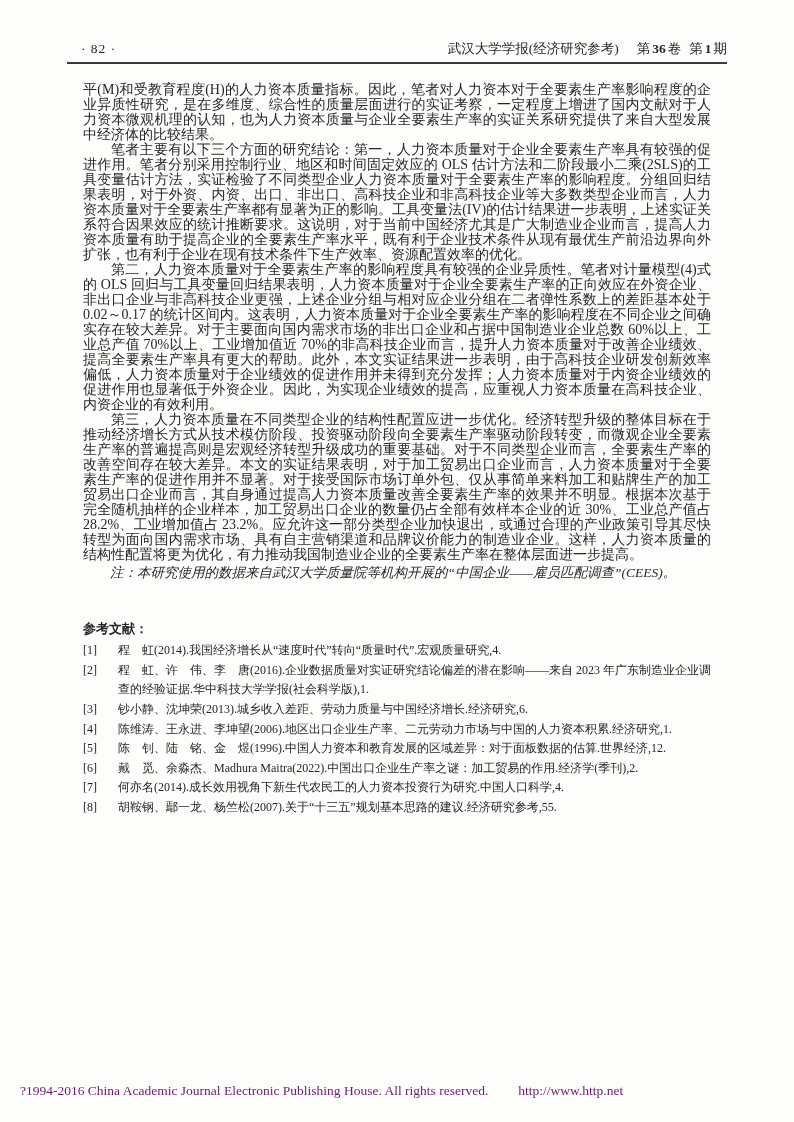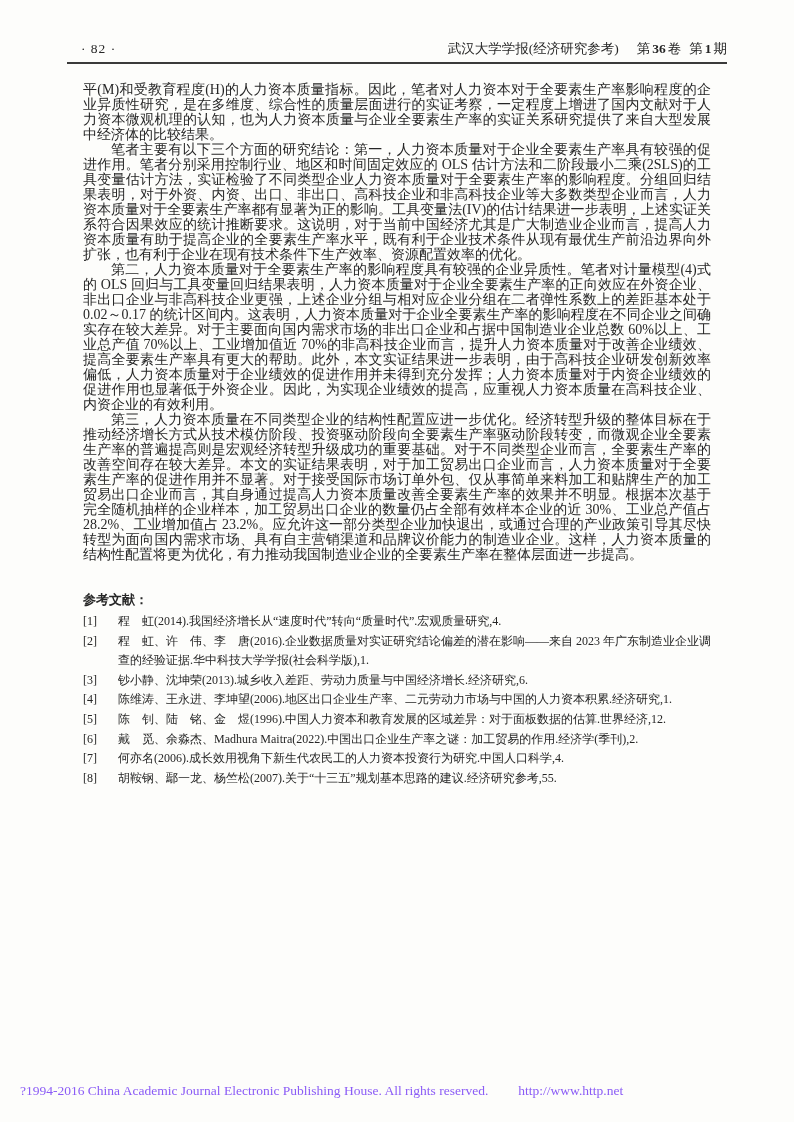--- a/index.html
+++ b/index.html
@@ -37,21 +37,21 @@
     margin: 0;
   }
   .par.no-indent { text-indent: 0; }
   .note {
     font-size: 13.5px;
     line-height: 21.3px;
     text-indent: 2em;
     font-style: italic;
     margin: 0;
   }
-  .references { margin-top: 28px; }
+  .references { margin-top: 36px; }
   .ref-heading {
     font-size: 13px;
     font-weight: bold;
     line-height: 20px;
     margin: 0;
   }
   .ref-list { margin-top: 2px; }
   .ref-item {
     display: flex;
     font-size: 12px;
@@ -59,41 +59,42 @@
   }
   .ref-label { flex: none; width: 35px; }
   .ref-text { flex: 1; text-align: justify; }
   .watermark-footer {
     position: absolute;
     left: 20px;
     right: 20px;
     top: 1082px;
     display: flex;
     gap: 30px;
-    color: #8b5cf6;
+    color: #701a75;
     font-size: 13.5px;
     line-height: 18px;
     white-space: nowrap;
   }
 </style>
 </head>
 <body>
 
 <div class="page">
 
   <header class="page-header">
     <span class="page-number">· 82 ·</span>
     <span class="journal-info"><span>武汉大学学报(经济研究参考)</span><span class="vol-issue"><span>第</span><span class="num">36</span><span>卷</span><span class="sep"></span><span>第</span><span class="num">1</span><span>期</span></span></span>
   </header>
 
   <main class="content">
     <p class="par no-indent">平(M)和受教育程度(H)的人力资本质量指标。因此，笔者对人力资本对于全要素生产率影响程度的企业异质性研究，是在多维度、综合性的质量层面进行的实证考察，一定程度上增进了国内文献对于人力资本微观机理的认知，也为人力资本质量与企业全要素生产率的实证关系研究提供了来自大型发展中经济体的比较结果。</p>
     <p class="par">笔者主要有以下三个方面的研究结论：第一，人力资本质量对于企业全要素生产率具有较强的促进作用。笔者分别采用控制行业、地区和时间固定效应的 OLS 估计方法和二阶段最小二乘(2SLS)的工具变量估计方法，实证检验了不同类型企业人力资本质量对于全要素生产率的影响程度。分组回归结果表明，对于外资、内资、出口、非出口、高科技企业和非高科技企业等大多数类型企业而言，人力资本质量对于全要素生产率都有显著为正的影响。工具变量法(IV)的估计结果进一步表明，上述实证关系符合因果效应的统计推断要求。这说明，对于当前中国经济尤其是广大制造业企业而言，提高人力资本质量有助于提高企业的全要素生产率水平，既有利于企业技术条件从现有最优生产前沿边界向外扩张，也有利于企业在现有技术条件下生产效率、资源配置效率的优化。</p>
     <p class="par">第二，人力资本质量对于全要素生产率的影响程度具有较强的企业异质性。笔者对计量模型(4)式的 OLS 回归与工具变量回归结果表明，人力资本质量对于企业全要素生产率的正向效应在外资企业、非出口企业与非高科技企业更强，上述企业分组与相对应企业分组在二者弹性系数上的差距基本处于0.02～0.17 的统计区间内。这表明，人力资本质量对于企业全要素生产率的影响程度在不同企业之间确实存在较大差异。对于主要面向国内需求市场的非出口企业和占据中国制造业企业总数 60%以上、工业总产值 70%以上、工业增加值近 70%的非高科技企业而言，提升人力资本质量对于改善企业绩效、提高全要素生产率具有更大的帮助。此外，本文实证结果进一步表明，由于高科技企业研发创新效率偏低，人力资本质量对于企业绩效的促进作用并未得到充分发挥；人力资本质量对于内资企业绩效的促进作用也显著低于外资企业。因此，为实现企业绩效的提高，应重视人力资本质量在高科技企业、内资企业的有效利用。</p>
     <p class="par">第三，人力资本质量在不同类型企业的结构性配置应进一步优化。经济转型升级的整体目标在于推动经济增长方式从技术模仿阶段、投资驱动阶段向全要素生产率驱动阶段转变，而微观企业全要素生产率的普遍提高则是宏观经济转型升级成功的重要基础。对于不同类型企业而言，全要素生产率的改善空间存在较大差异。本文的实证结果表明，对于加工贸易出口企业而言，人力资本质量对于全要素生产率的促进作用并不显著。对于接受国际市场订单外包、仅从事简单来料加工和贴牌生产的加工贸易出口企业而言，其自身通过提高人力资本质量改善全要素生产率的效果并不明显。根据本次基于完全随机抽样的企业样本，加工贸易出口企业的数量仍占全部有效样本企业的近 30%、工业总产值占 28.2%、工业增加值占 23.2%。应允许这一部分类型企业加快退出，或通过合理的产业政策引导其尽快转型为面向国内需求市场、具有自主营销渠道和品牌议价能力的制造业企业。这样，人力资本质量的结构性配置将更为优化，有力推动我国制造业企业的全要素生产率在整体层面进一步提高。</p>
+    <p class="note">注：本研究使用的数据来自武汉大学质量院等机构开展的“中国企业——雇员匹配调查”(CEES)。</p>
 
     <section class="references">
       <h3 class="ref-heading">参考文献：</h3>
       <div class="ref-list">
         <div class="ref-item">
           <span class="ref-label">[1]</span>
           <span class="ref-text">程　虹(2014).我国经济增长从“速度时代”转向“质量时代”.宏观质量研究,4.</span>
         </div>
         <div class="ref-item">
           <span class="ref-label">[2]</span>
@@ -110,21 +111,21 @@
         <div class="ref-item">
           <span class="ref-label">[5]</span>
           <span class="ref-text">陈　钊、陆　铭、金　煜(1996).中国人力资本和教育发展的区域差异：对于面板数据的估算.世界经济,12.</span>
         </div>
         <div class="ref-item">
           <span class="ref-label">[6]</span>
           <span class="ref-text">戴　觅、余淼杰、Madhura Maitra(2022).中国出口企业生产率之谜：加工贸易的作用.经济学(季刊),2.</span>
         </div>
         <div class="ref-item">
           <span class="ref-label">[7]</span>
-          <span class="ref-text">何亦名(2006).成长效用视角下新生代农民工的人力资本投资行为研究.中国人口科学,4.</span>
+          <span class="ref-text">何亦名(2014).成长效用视角下新生代农民工的人力资本投资行为研究.中国人口科学,4.</span>
         </div>
         <div class="ref-item">
           <span class="ref-label">[8]</span>
           <span class="ref-text">胡鞍钢、鄢一龙、杨竺松(2007).关于“十三五”规划基本思路的建议.经济研究参考,55.</span>
         </div>
       </div>
     </section>
   </main>
 
   <footer class="watermark-footer">

